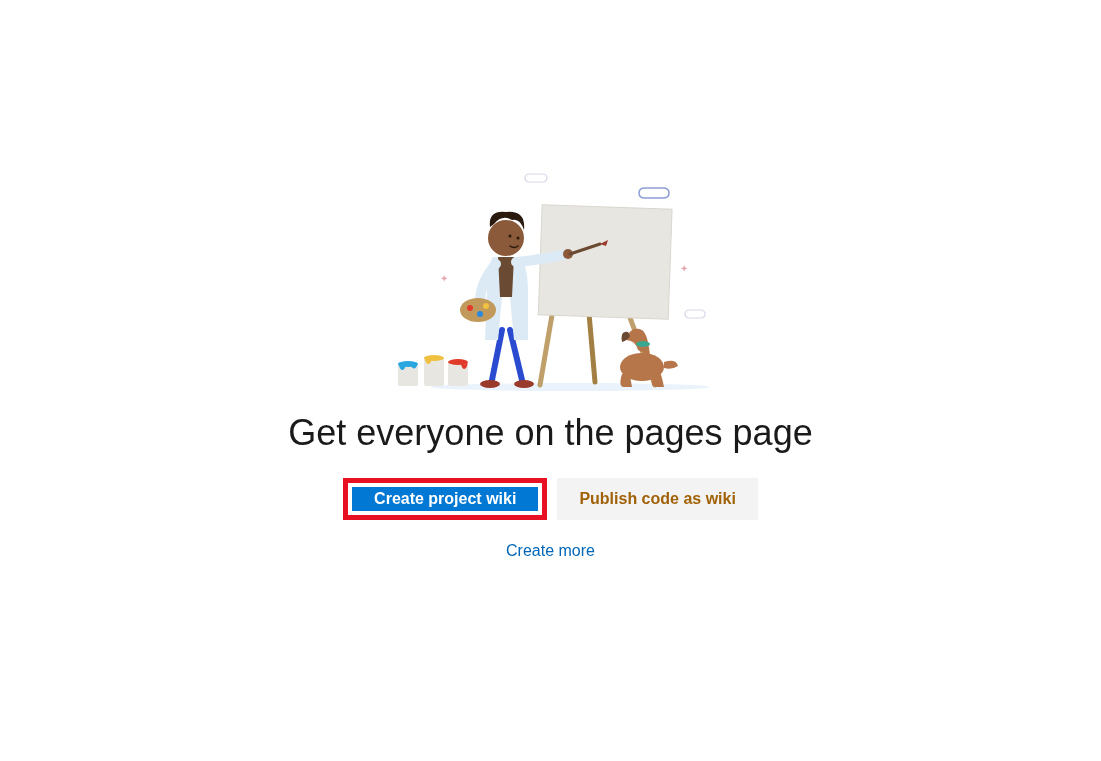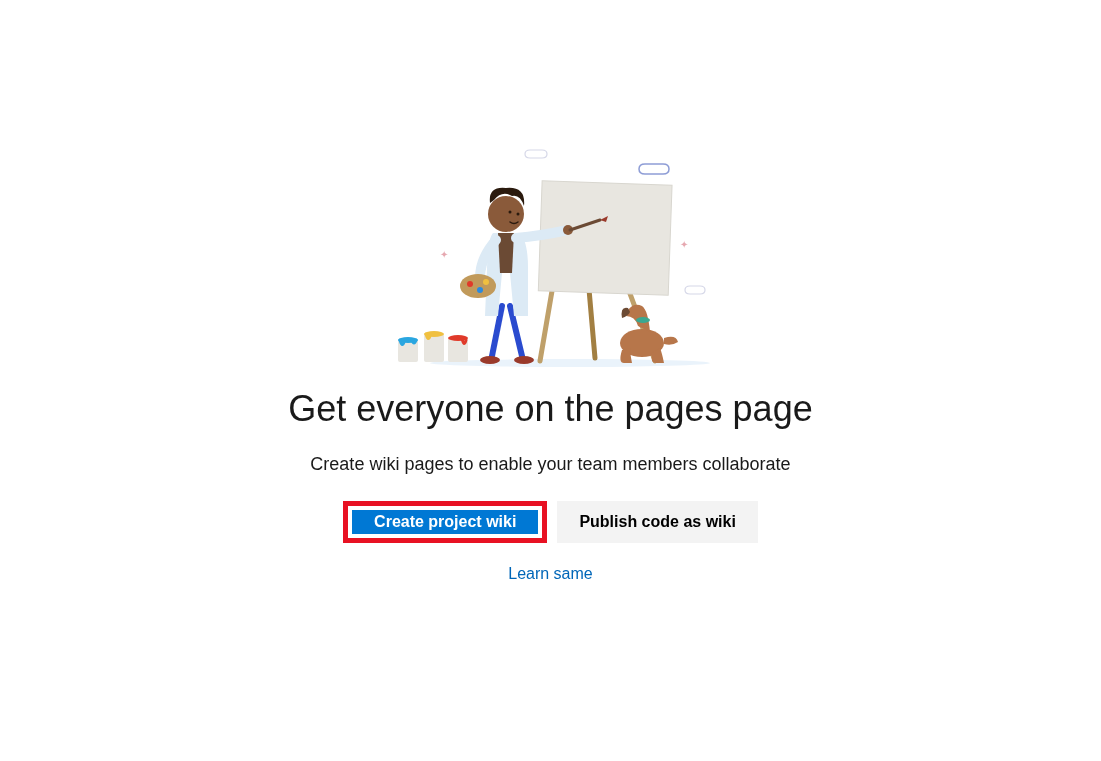--- a/index.html
+++ b/index.html
@@ -56,21 +56,21 @@
       color: #ffffff;
       border: none;
       font-size: 16px;
       font-weight: 600;
       padding: 3px 22px;
       cursor: pointer;
       font-family: inherit;
     }
     .btn-secondary {
       background: #f3f3f3;
-      color: #000000;
+      color: #a16207;
       border: none;
       font-size: 16px;
       font-weight: 600;
       padding: 12px 22px;
       cursor: pointer;
       font-family: inherit;
     }
     .link {
       color: #0066b8;
       font-size: 16px;
@@ -158,23 +158,22 @@
         <ellipse cx="68" cy="200" rx="10" ry="3" fill="#e03a2a"></ellipse>
         <path d="M 72 200 Q 74 210 76 202" fill="none" stroke="#e03a2a" stroke-width="3" stroke-linecap="round"></path>
       </g>
 
       <text x="50" y="120" fill="#e6a8b0" font-size="10">✦</text>
       <text x="290" y="110" fill="#e6a8b0" font-size="10">✦</text>
     </svg>
   </div>
 
   <h1 class="heading">Get everyone on the pages page</h1>
-  <p class="subtitle">Create wiki pages to enable your team members collaborate</p>
 
   <div class="button-row">
     <div class="highlight-wrapper">
       <button class="btn-primary">Create project wiki</button>
     </div>
     <button class="btn-secondary">Publish code as wiki</button>
   </div>
 
-  <a class="link">Learn same</a>
+  <a class="link">Create more</a>
 </div>
 
 </body></html>

